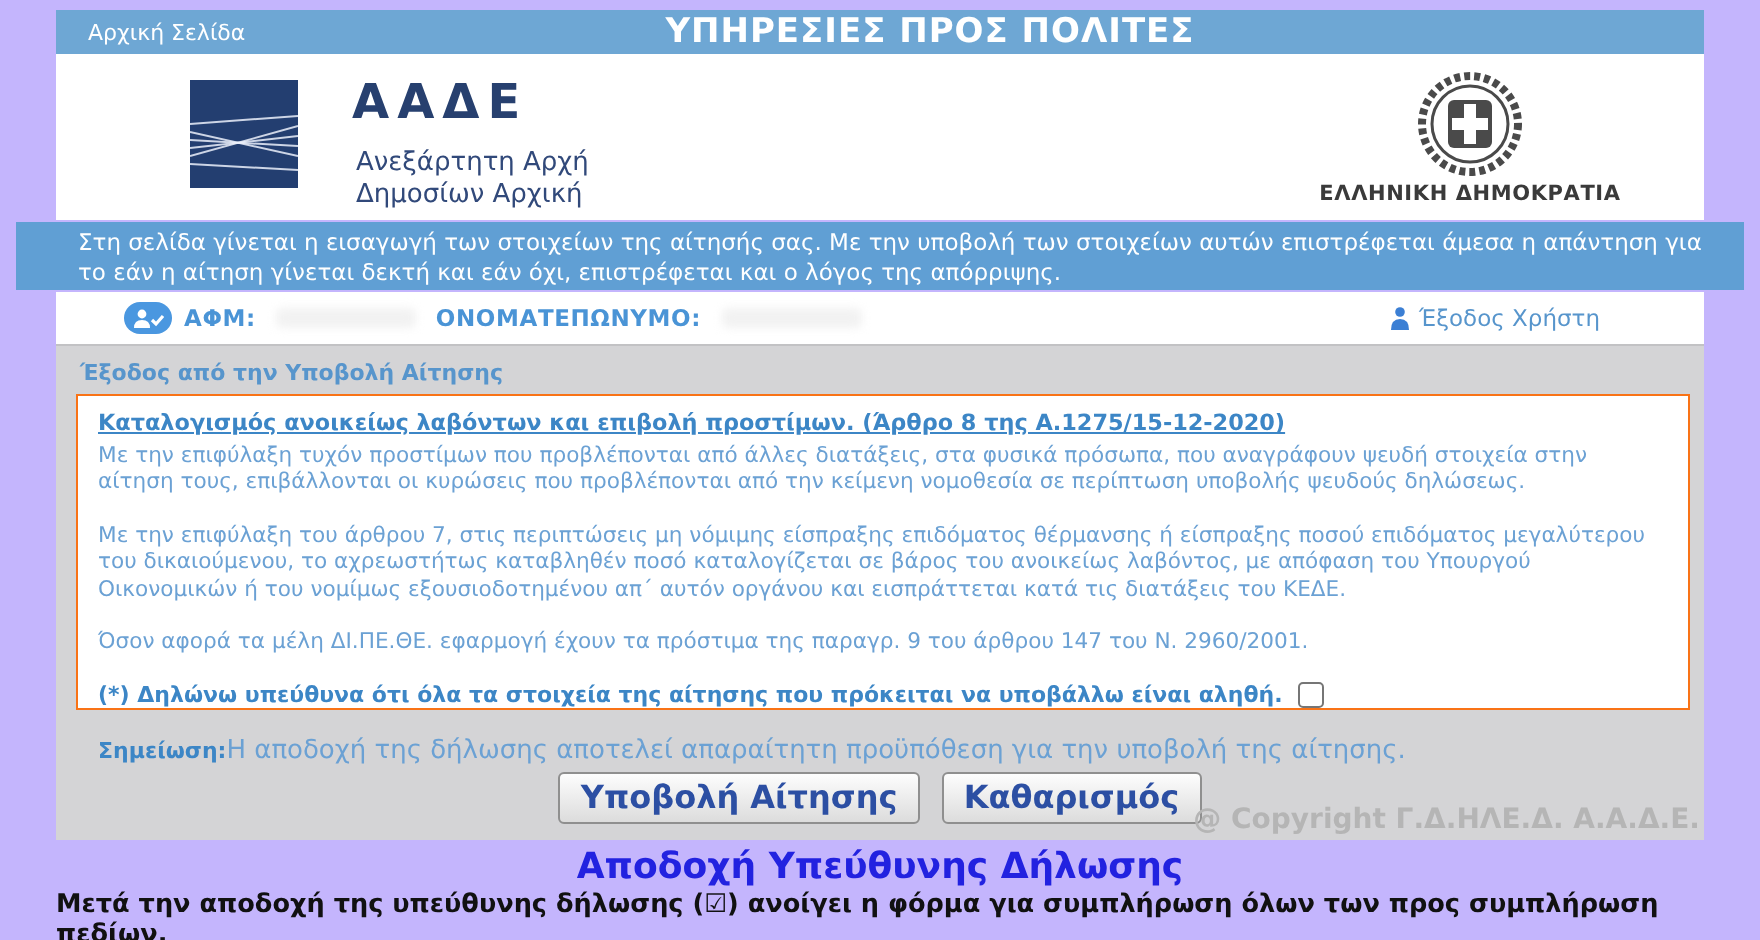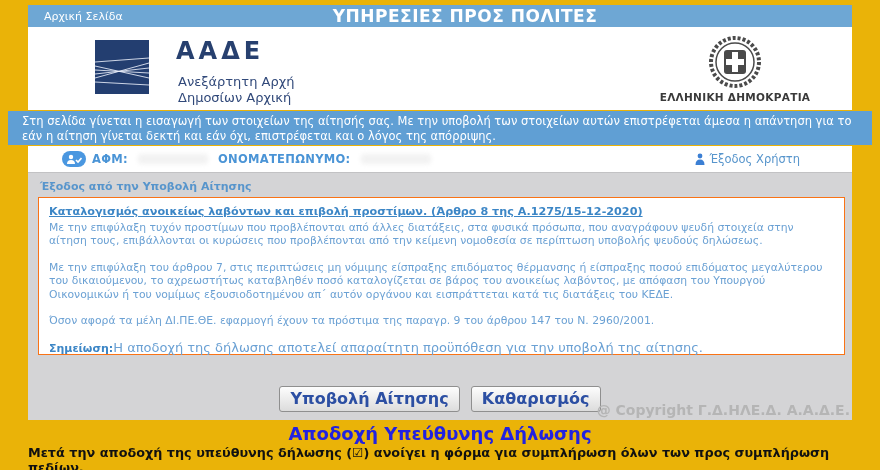--- a/index.html
+++ b/index.html
@@ -1,39 +1,39 @@
 <!DOCTYPE html>
 <html><head>
 <meta charset="utf-8">
 <style>
   * { margin:0; padding:0; box-sizing:border-box; }
   html,body { width:880px; height:470px; background:#fff; overflow:hidden;
     font-family:"DejaVu Sans","Liberation Sans",sans-serif; }
-  .page { position:relative; width:880px; height:470px; background:#eab308; }
+  .page { position:relative; width:880px; height:470px; background:#c4b5fd; }
 
   
   .topbar { position:absolute; left:28px; top:5px; width:824px; height:22px;
     background:#6ea7d4; display:flex; align-items:center; }
   .topbar .home { color:#fff; font-size:11px; padding-left:16px; width:210px; cursor:pointer; }
   .topbar .title { color:#fff; font-size:17px; font-weight:bold; letter-spacing:.5px;
     flex:1; text-align:center; padding-right:160px; }
 
   
   .header { position:absolute; left:28px; top:27px; width:824px; height:83px; background:#fff; }
   .logo-square { position:absolute; left:67px; top:13px; width:54px; height:54px; background:#233e70; }
   .logo-acronym { position:absolute; left:148px; top:10px; font-size:24px; font-weight:bold;
     color:#27406f; letter-spacing:4px; }
   .logo-sub { position:absolute; left:150px; top:47px; font-size:13px; color:#31497a; line-height:16px; }
   .emblem { position:absolute; left:677px; top:5px; width:60px; height:60px; }
   .republic { position:absolute; left:617px; top:64px; width:180px; text-align:center;
     font-size:10.5px; font-weight:bold; color:#3a3a3a; letter-spacing:.3px; }
 
   
   .band { position:absolute; left:8px; top:111px; width:864px; height:34px; background:#609fd4;
-    color:#fff; font-size:11.5px; line-height:14.5px; padding:3px 14px 0 14px; }
+    color:#fff; font-size:11.5px; line-height:14.5px; padding:3px 14px 0 31px; }
 
   
   .userbar { position:absolute; left:28px; top:146px; width:824px; height:26px; background:#fff;
     display:flex; align-items:center; font-size:11.5px; }
   .usericon { display:inline-flex; align-items:center; justify-content:center;
     width:24px; height:16px; background:#4a97e0; border-radius:8px; margin-left:34px; margin-right:6px; }
   .afm-label, .name-label { color:#4a94d6; font-weight:bold; letter-spacing:.3px; }
   .redacted { display:inline-block; width:70px; height:10px; margin:0 10px;
     background:#f2f2f2; border-radius:3px; filter:blur(2px); }
   .logout { margin-left:auto; margin-right:52px; display:flex; align-items:center; gap:4px;
@@ -131,20 +131,24 @@
   </div>
 
   <div class="panel">
     <span class="exit-link">Έξοδος από την Υποβολή Αίτησης</span>
 
     <div class="whitebox">
       <div class="heading">Καταλογισμός ανοικείως λαβόντων και επιβολή προστίμων. (Άρθρο 8 της Α.1275/15-12-2020)</div>
       <p>Με την επιφύλαξη τυχόν προστίμων που προβλέπονται από άλλες διατάξεις, στα φυσικά πρόσωπα, που αναγράφουν ψευδή στοιχεία στην αίτηση τους, επιβάλλονται οι κυρώσεις που προβλέπονται από την κείμενη νομοθεσία σε περίπτωση υποβολής ψευδούς δηλώσεως.</p>
       <p>Με την επιφύλαξη του άρθρου 7, στις περιπτώσεις μη νόμιμης είσπραξης επιδόματος θέρμανσης ή είσπραξης ποσού επιδόματος μεγαλύτερου του δικαιούμενου, το αχρεωστήτως καταβληθέν ποσό καταλογίζεται σε βάρος του ανοικείως λαβόντος, με απόφαση του Υπουργού Οικονομικών ή του νομίμως εξουσιοδοτημένου απ΄ αυτόν οργάνου και εισπράττεται κατά τις διατάξεις του ΚΕΔΕ.</p>
       <p>Όσον αφορά τα μέλη ΔΙ.ΠΕ.ΘΕ. εφαρμογή έχουν τα πρόστιμα της παραγρ. 9 του άρθρου 147 του Ν. 2960/2001.</p>
+      <div class="decl-row">
+        <span class="decl-text">(*) Δηλώνω υπεύθυνα ότι όλα τα στοιχεία της αίτησης που πρόκειται να υποβάλλω είναι αληθή.</span>
+        <input type="checkbox" class="decl-check" style="">
+      </div>
       <div>
         <span class="note-label">Σημείωση:</span><span class="note-text">Η αποδοχή της δήλωσης αποτελεί απαραίτητη προϋπόθεση για την υποβολή της αίτησης.</span>
       </div>
     </div>
 
     <div class="btnrow">
       <button class="btn">Υποβολή Αίτησης</button>
       <button class="btn">Καθαρισμός</button>
     </div>
 

